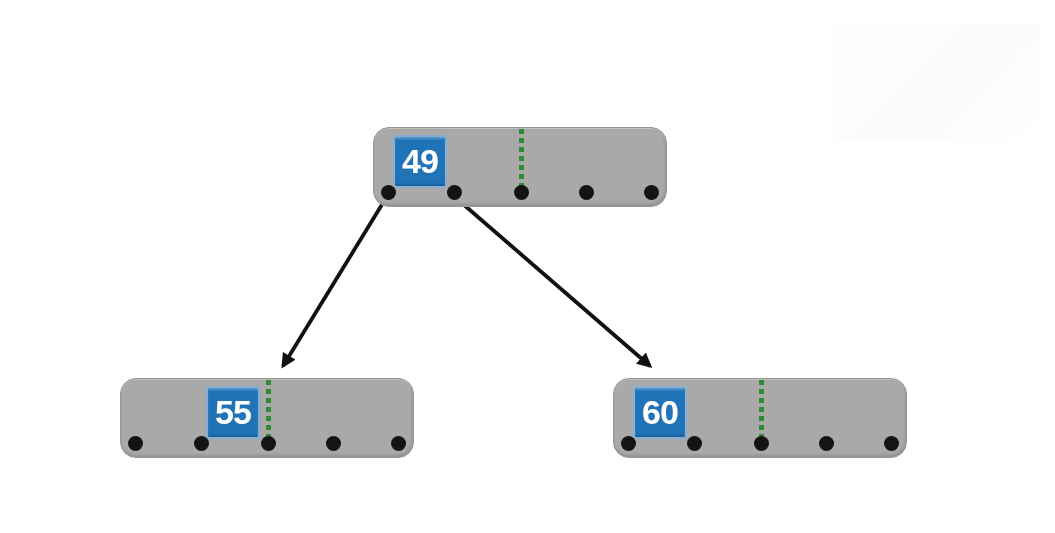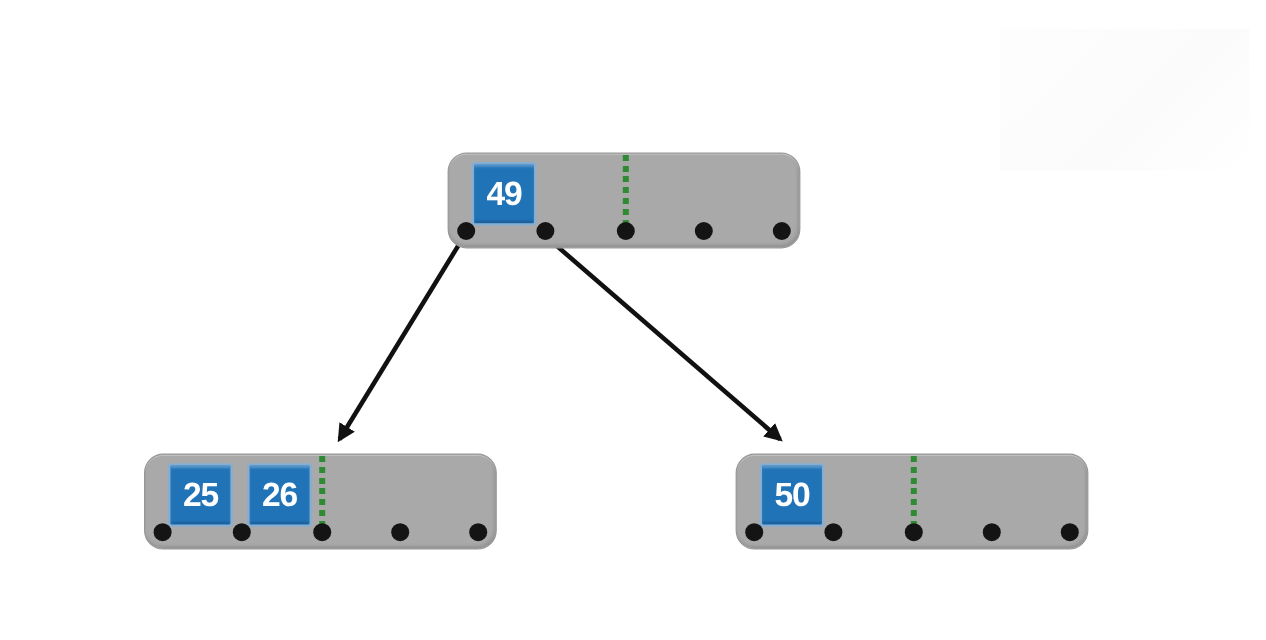--- a/index.html
+++ b/index.html
@@ -38,21 +38,21 @@
   .node-right { left: 613px; top: 378px; }
   .key {
     position: absolute;
     top: 7px;
     width: 54px; height: 53px;
     box-sizing: border-box;
     background: var(--key-fill, #2173b8);
     border: 2px solid var(--key-border, #84aed3);
     border-radius: 3px;
     color: var(--key-text, #ffffff);
-    font-size: 28px;
+    font-size: 34px;
     font-weight: 700;
     letter-spacing: -1px;
     display: flex;
     align-items: center;
     justify-content: center;
     box-shadow: inset 0 2px 2px rgba(255,255,255,0.25), inset 0 -2px 2px rgba(0,0,0,0.18);
   }
   .key-0 { left: 19px; }
   .key-1 { left: 85px; }
   .sep {
@@ -99,32 +99,31 @@
     <div class="key key-0">49</div>
     <div class="sep"></div>
     <span class="pdot pdot-0"></span>
     <span class="pdot pdot-1"></span>
     <span class="pdot pdot-2"></span>
     <span class="pdot pdot-3"></span>
     <span class="pdot pdot-4"></span>
   </div>
 
   <div class="bnode node-left">
-    <div class="key key-0">25</div>
-    <div class="key key-1">26</div>
+    <div class="key key-1">55</div>
     <div class="sep"></div>
     <span class="pdot pdot-0"></span>
     <span class="pdot pdot-1"></span>
     <span class="pdot pdot-2"></span>
     <span class="pdot pdot-3"></span>
     <span class="pdot pdot-4"></span>
   </div>
 
   <div class="bnode node-right">
-    <div class="key key-0">50</div>
+    <div class="key key-0">60</div>
     <div class="sep"></div>
     <span class="pdot pdot-0"></span>
     <span class="pdot pdot-1"></span>
     <span class="pdot pdot-2"></span>
     <span class="pdot pdot-3"></span>
     <span class="pdot pdot-4"></span>
   </div>
 
 </div>
 

